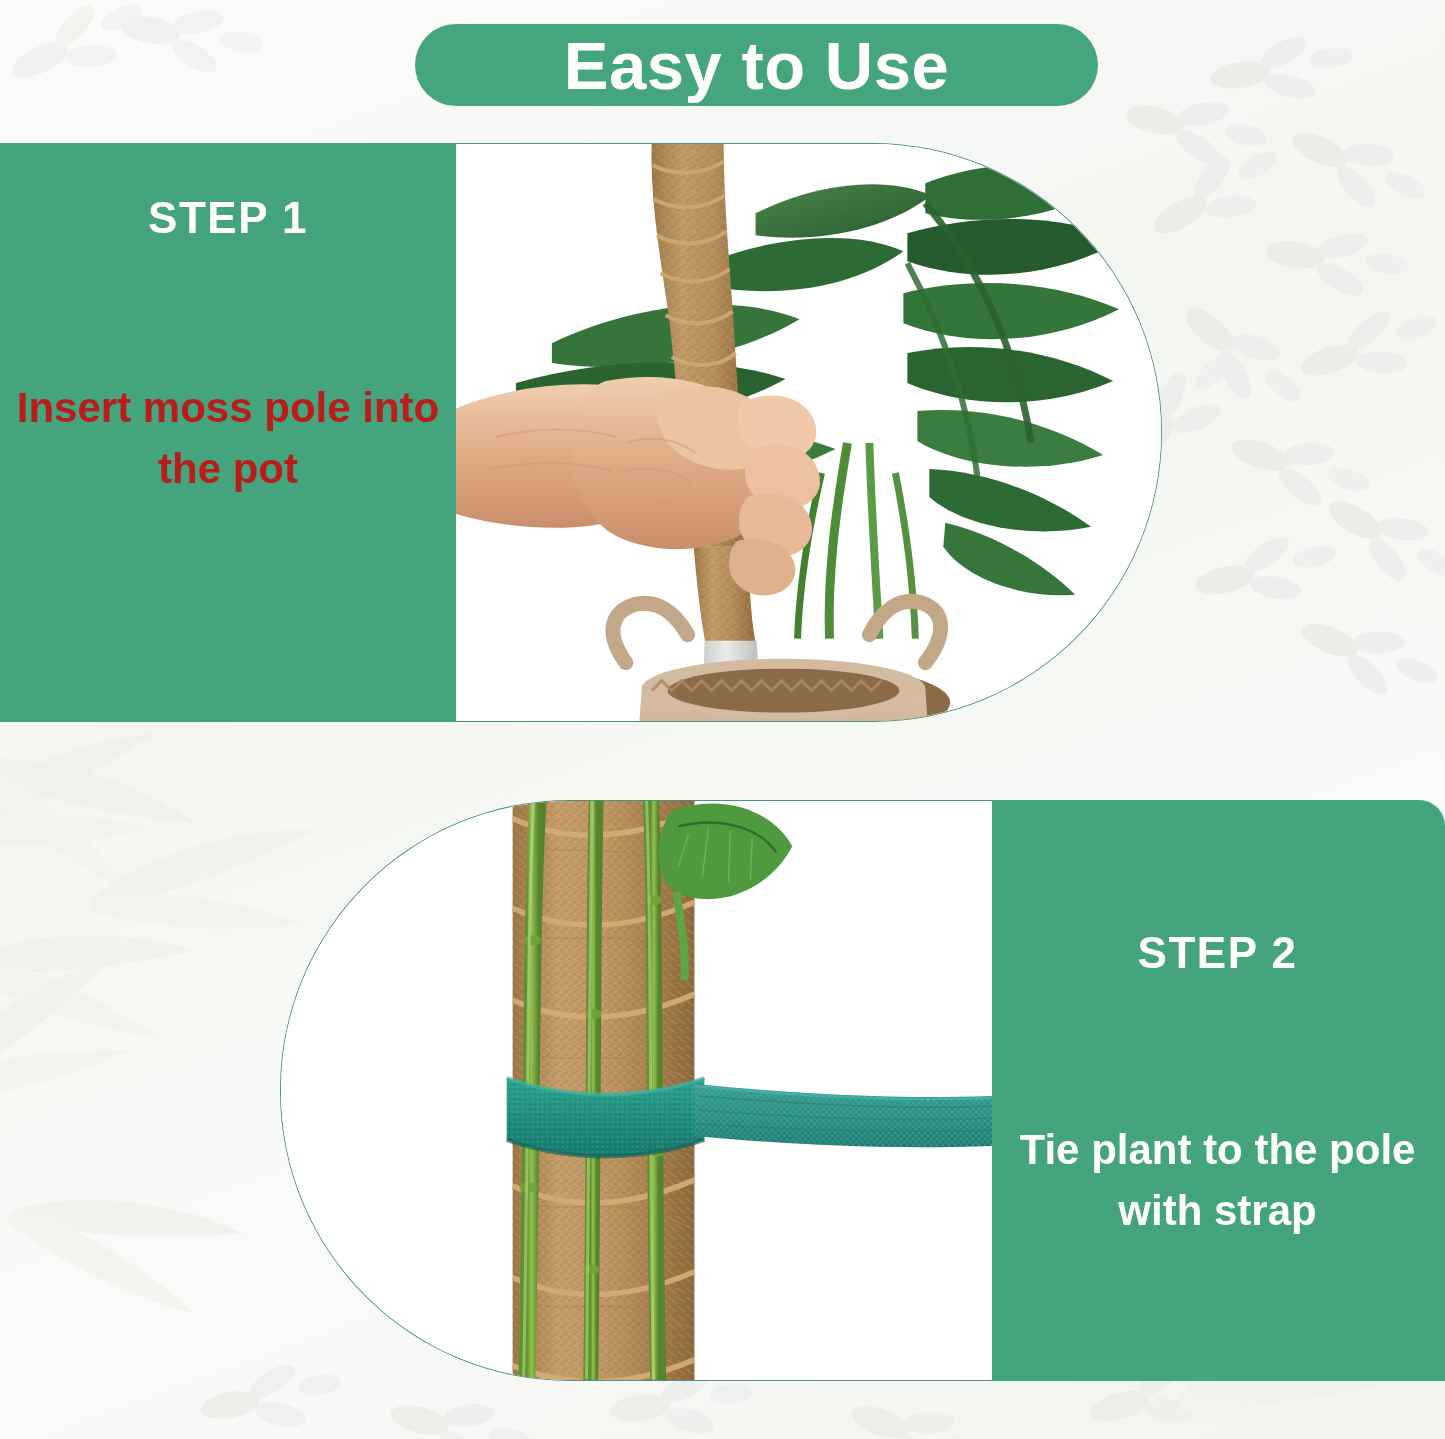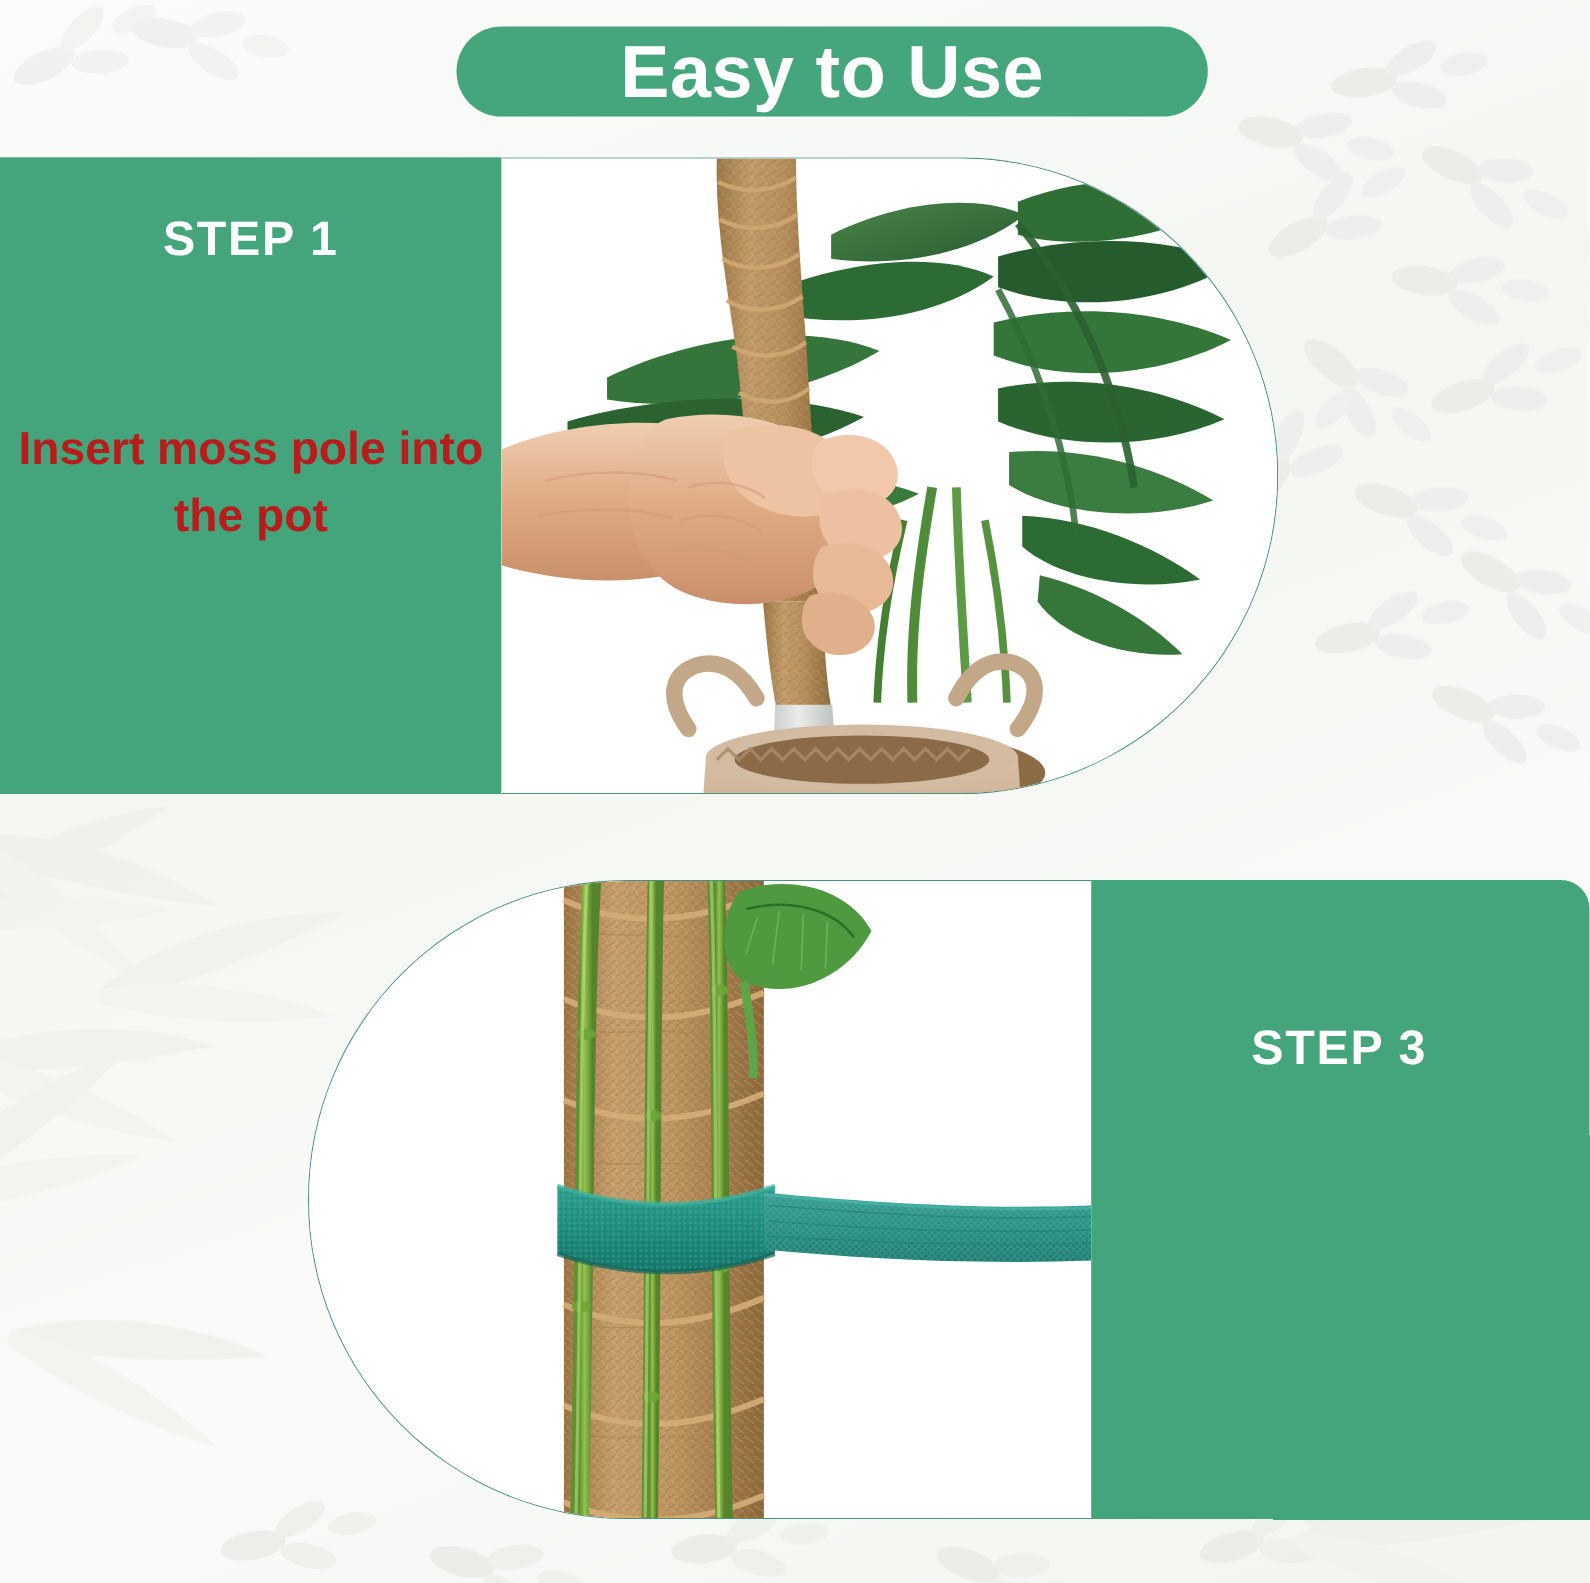--- a/index.html
+++ b/index.html
@@ -405,22 +405,23 @@
                    C512,700 506,678 478,666 C410,696 246,696 178,666 Z" fill="#cab193"></path>
         </g>
       </svg>
     </div>
   </div>
 
   <div class="section2">
 
     <div class="s2-green" style="background:#44a47c;"></div>
 
-    <div class="s2-step-label">STEP 3</div>
-
+    <div class="s2-step-label">STEP 2</div>
+
+    <div class="s2-desc">Tie plant to the pole with strap</div>
 
     <div class="s2-photo">
       <svg class="photo-svg" viewBox="0 0 712 581" preserveAspectRatio="xMidYMid slice">
         <defs>
           <linearGradient id="coir2" x1="0" y1="0" x2="1" y2="0">
             <stop offset="0%" stop-color="#9a7342"></stop>
             <stop offset="25%" stop-color="#c79f6e"></stop>
             <stop offset="55%" stop-color="#bd9560"></stop>
             <stop offset="100%" stop-color="#8b6639"></stop>
           </linearGradient>

